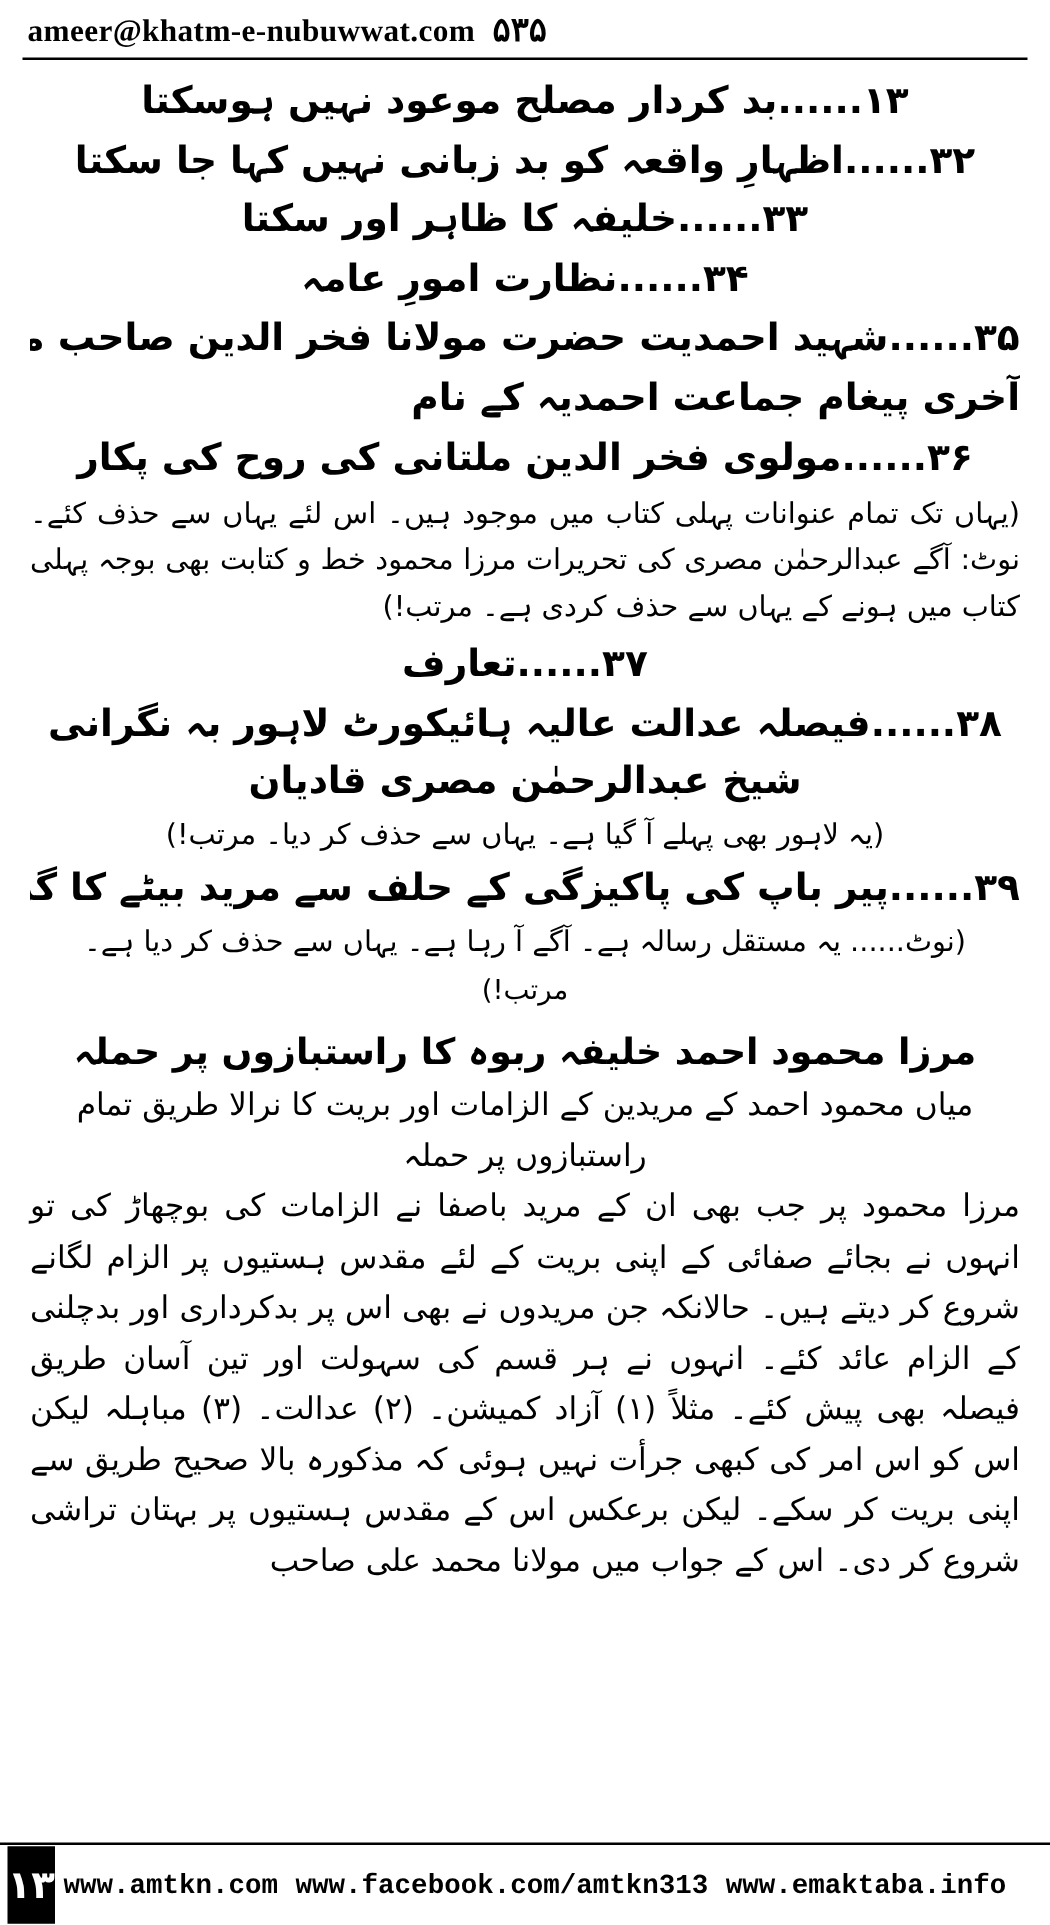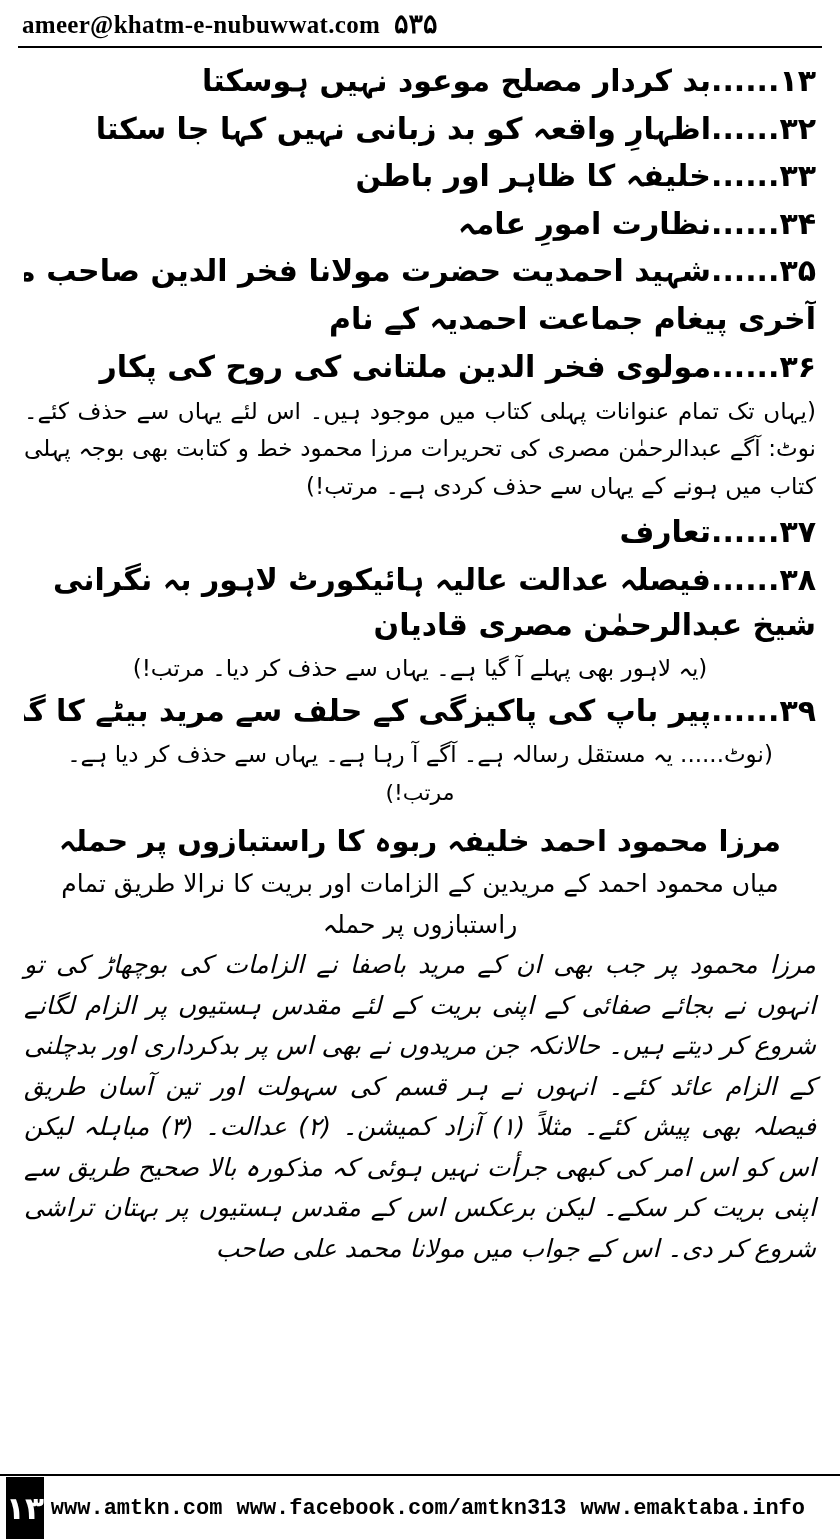--- a/index.html
+++ b/index.html
@@ -56,20 +56,21 @@
     padding: 10px 6px 0 6px;
     font-family: "DejaVu Sans", sans-serif;
   }
   .toc-line {
     font-size: 30px;
     line-height: 1.52;
     margin: 0 0 2px 0;
     font-weight: 600;
     white-space: nowrap;
     overflow: hidden;
+    text-align: center;
   }
   .toc-line.wrap {
     white-space: normal;
   }
   .toc-line.center { text-align: right; }
   .note-block {
     font-size: 23px;
     line-height: 1.62;
     margin: 4px 0 4px 0;
     font-weight: 500;
@@ -94,21 +95,20 @@
     font-weight: 700;
     text-align: center;
     margin: 14px 0 6px 0;
   }
   .para {
     font-size: 25px;
     line-height: 1.62;
     text-align: justify;
     font-weight: 500;
     margin: 0;
-    font-style: italic;
   }
   .para-center {
     font-size: 25px;
     line-height: 1.62;
     text-align: center;
     font-weight: 500;
     margin: 0;
   }
   
   .footer {
@@ -159,21 +159,21 @@
 
     <div class="toc-line">
       <span>۱۳</span><span>......</span><span>بد کردار مصلح موعود نہیں ہوسکتا</span>
     </div>
 
     <div class="toc-line">
       <span>۳۲</span><span>......</span><span>اظہارِ واقعہ کو بد زبانی نہیں کہا جا سکتا</span>
     </div>
 
     <div class="toc-line">
-      <span>۳۳</span><span>......</span><span>خلیفہ کا ظاہر اور باطن</span>
+      <span>۳۳</span><span>......</span><span>خلیفہ کا ظاہر اور سکتا</span>
     </div>
 
     <div class="toc-line">
       <span>۳۴</span><span>......</span><span>نظارت امورِ عامہ</span>
     </div>
 
     <div class="toc-line">
       <span>۳۵</span><span>......</span><span>شہید احمدیت حضرت مولانا فخر الدین صاحب ملتانی کا</span>
     </div>
 

